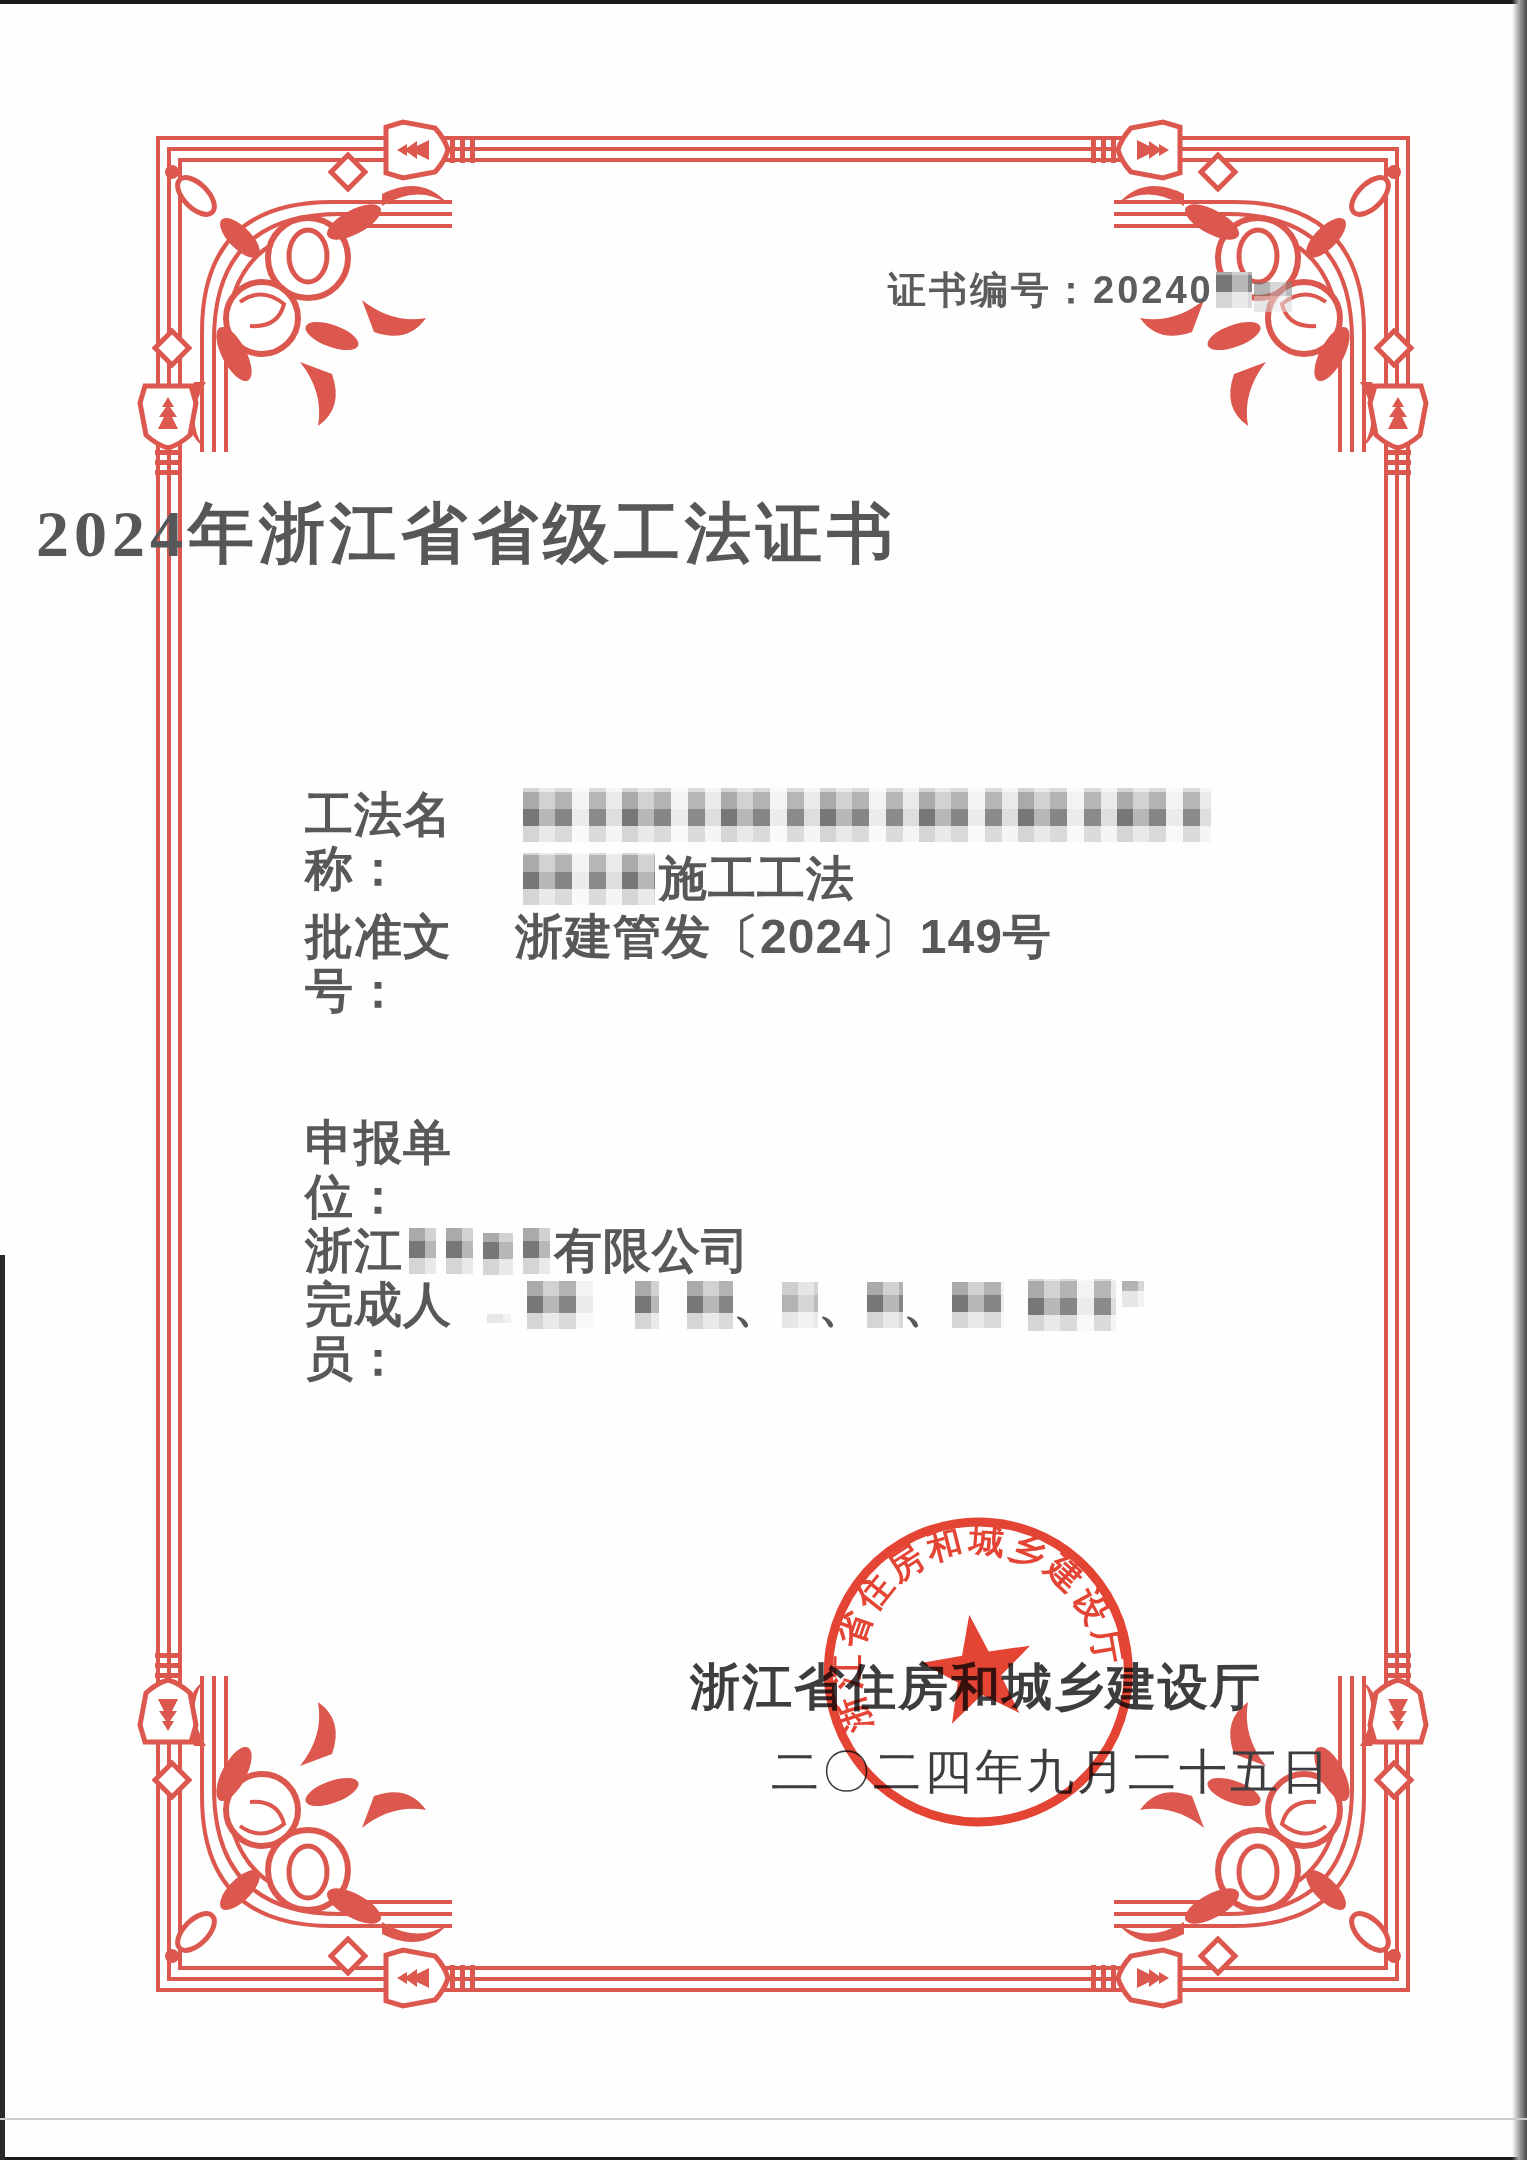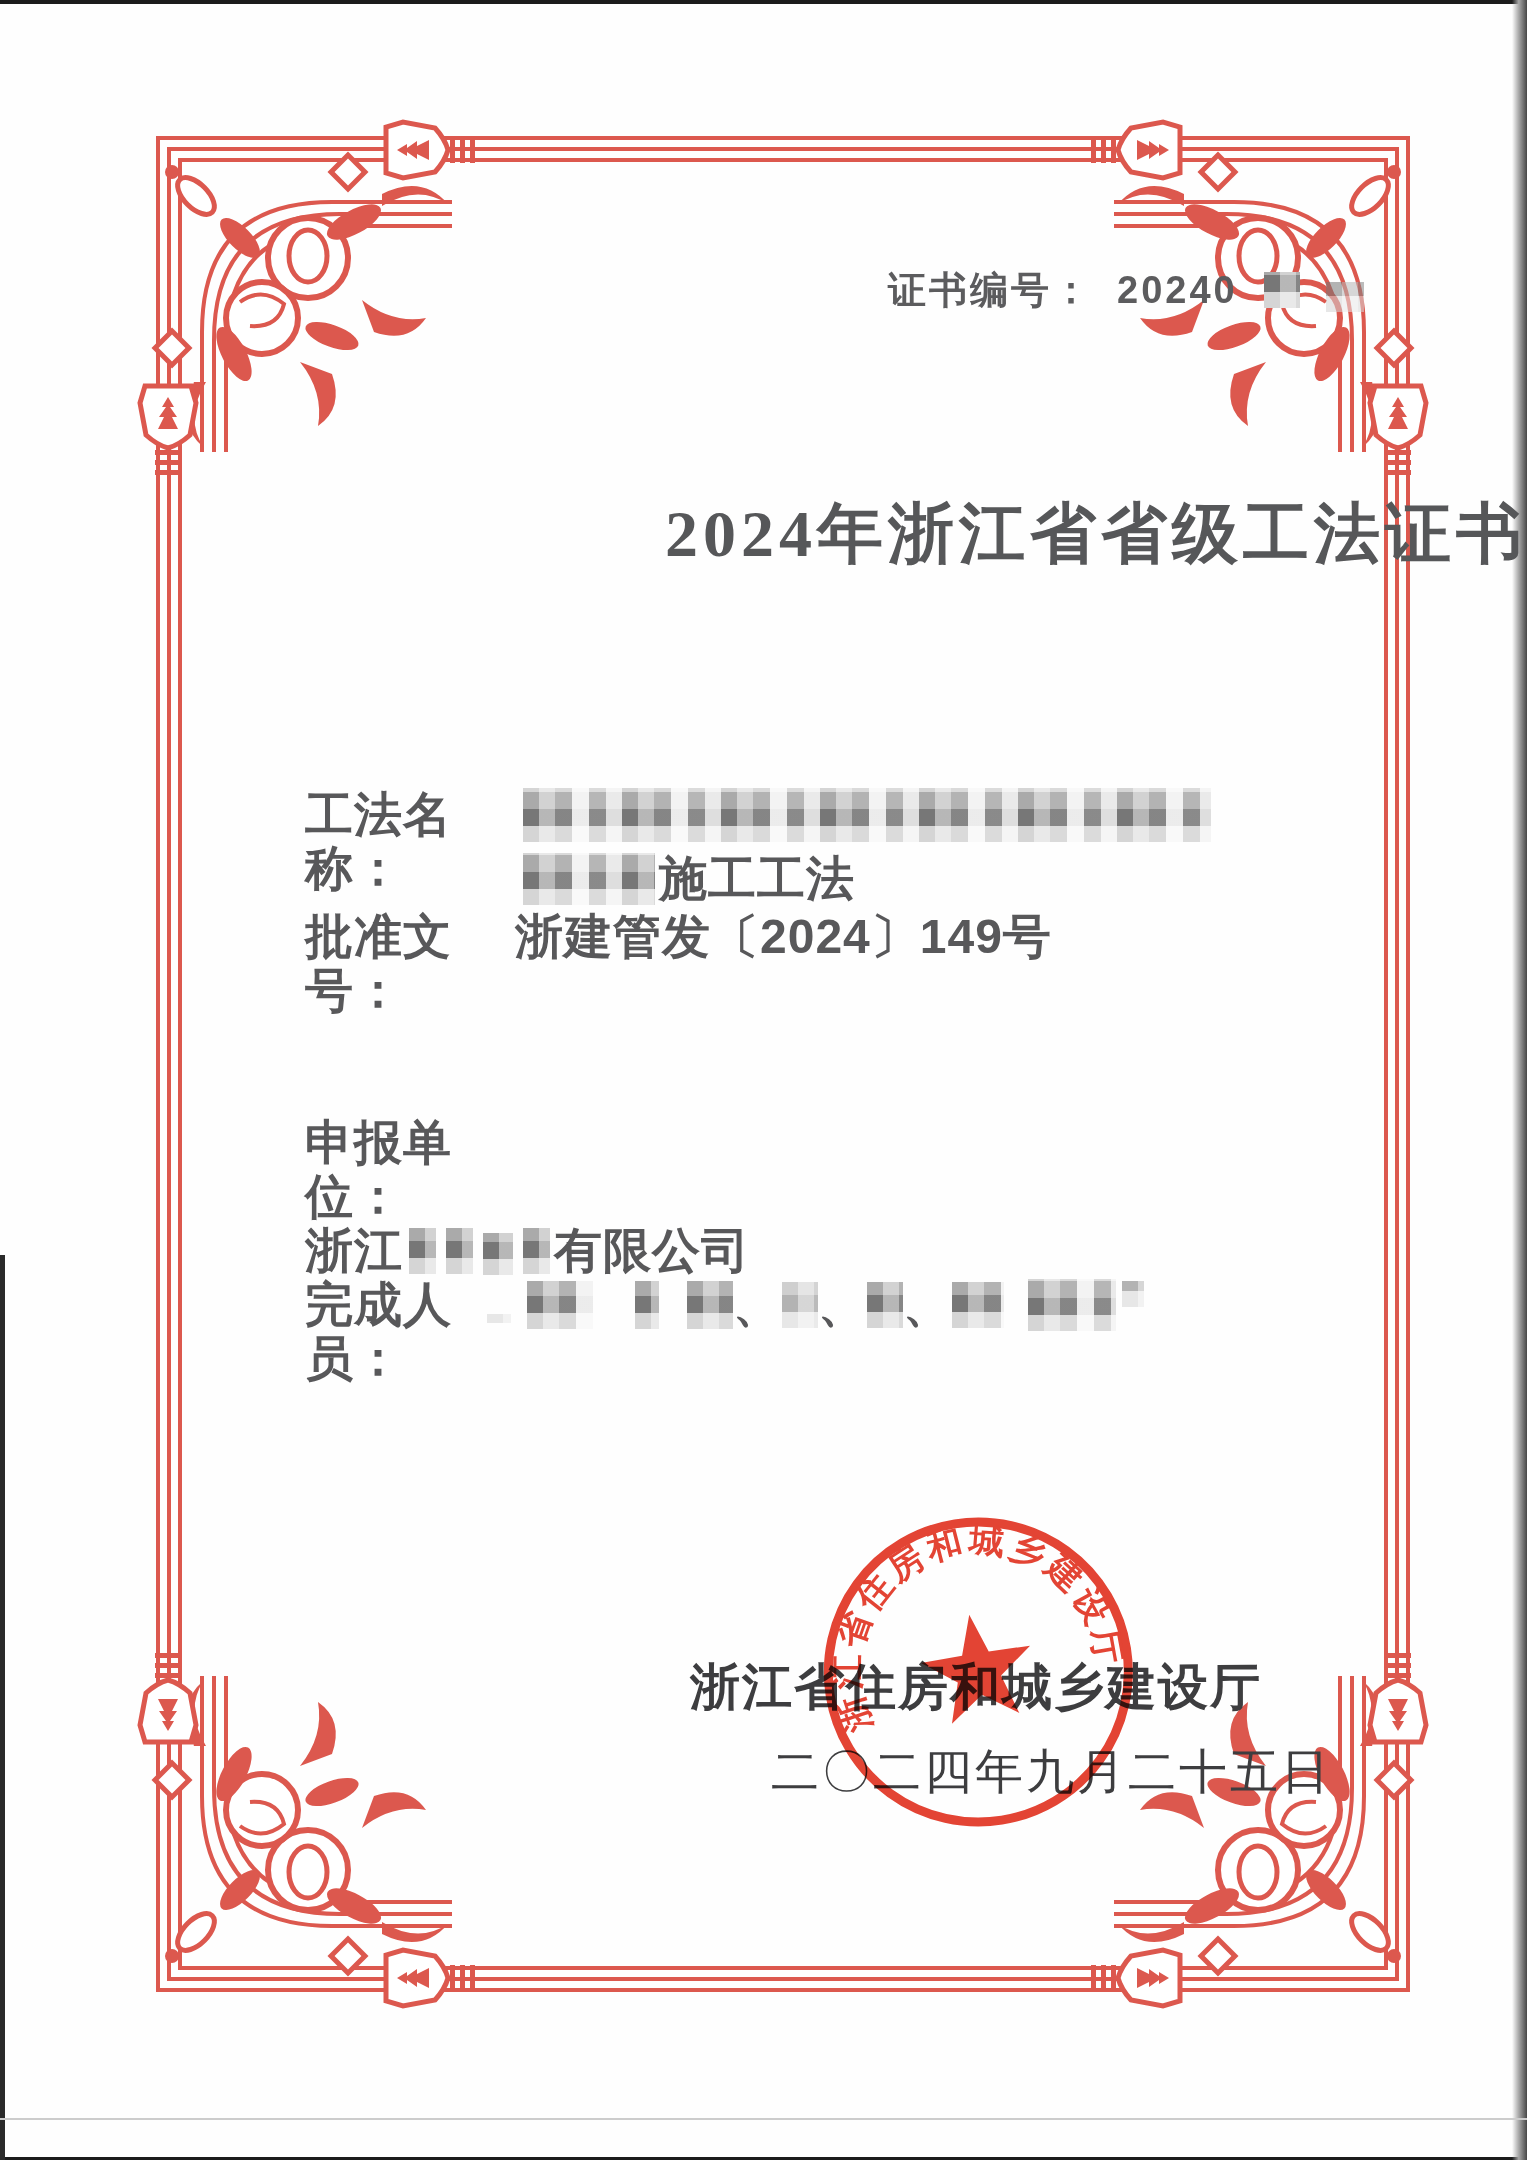--- a/index.html
+++ b/index.html
@@ -16,25 +16,25 @@
   .scan-left{position:absolute;left:0;top:1255px;width:5px;height:905px;background:#2a2a2a;}
   .scan-line{position:absolute;left:0;top:2118px;width:100%;height:2px;background:#cccccc;}
   
   #frame{position:absolute;left:0;top:0;z-index:1;}
   .ln{fill:none;stroke:#dc584e;stroke-width:4;}
   .wshape{fill:#fff;stroke:#dc584e;stroke-width:5;}
   .rfill{fill:#dc584e;stroke:none;}
   
   .certno{
     position:absolute;left:888px;top:268px;z-index:2;display:flex;align-items:center;
-    font-size:38px;font-weight:700;color:#5c5c5e;letter-spacing:3px;line-height:1;gap:24px;
+    font-size:38px;font-weight:700;color:#5c5c5e;letter-spacing:3px;line-height:1;
   }
   .title{
     position:absolute;left:0;top:498px;width:100%;margin:0;z-index:2;
-    text-align:right;padding-left:36px;box-sizing:border-box;
+    text-align:left;padding-left:36px;box-sizing:border-box;
     font-family:"Liberation Serif","DejaVu Serif",serif;
     font-size:66px;font-weight:700;color:#565759;letter-spacing:5px;line-height:1.1;
   }
   .row{
     position:absolute;left:305px;z-index:2;display:flex;align-items:flex-start;
     font-size:48px;font-weight:700;color:#58585a;line-height:54px;letter-spacing:1px;
   }
   .row .lab{width:182px;flex:none;}
   .row .val{display:flex;align-items:center;flex-wrap:nowrap;}
   .vline{display:flex;align-items:center;height:54px;margin-left:36px;}

